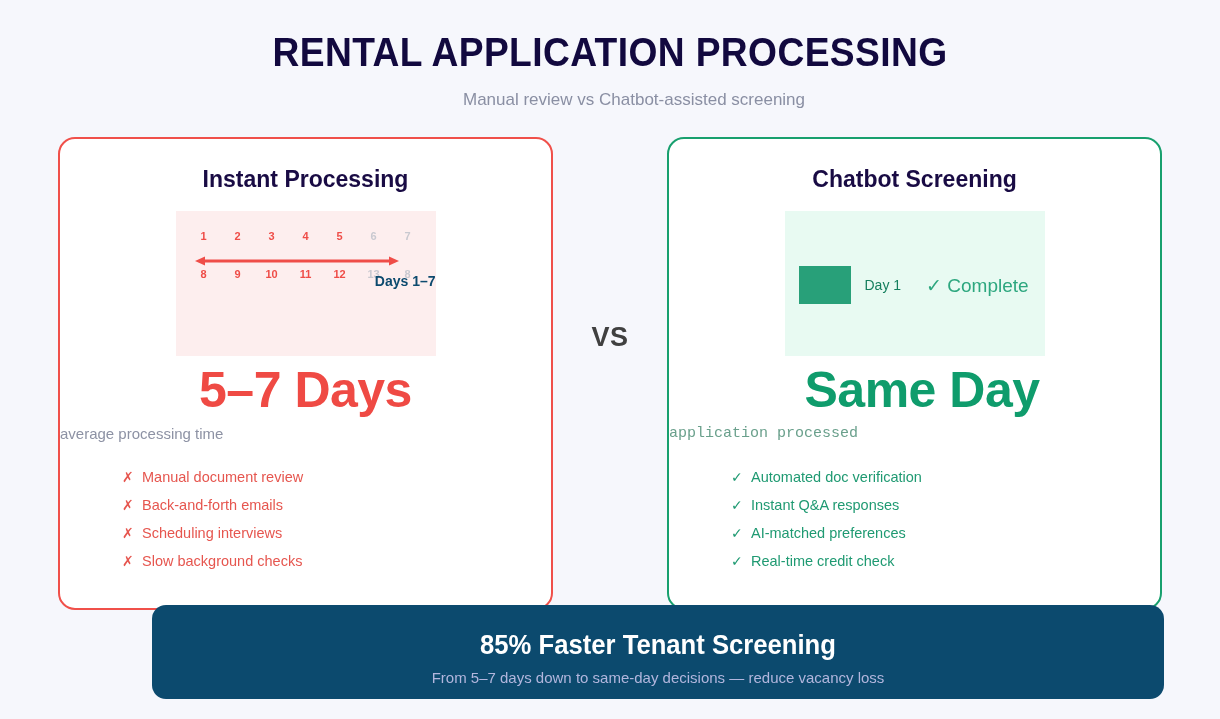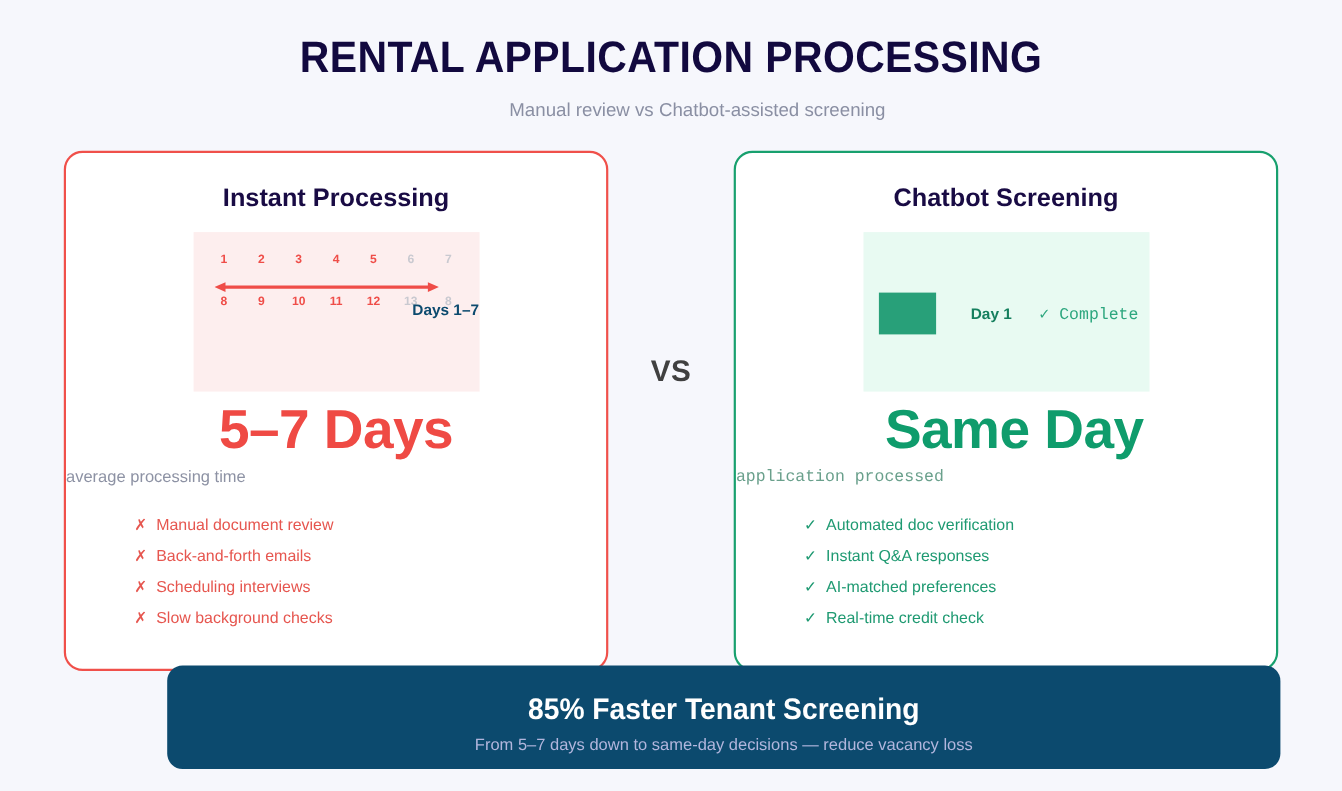--- a/index.html
+++ b/index.html
@@ -126,30 +126,29 @@
     left: 14px;
     display: flex;
     align-items: center;
   }
   .day-block {
     width: 52px;
     height: 38px;
     background: #28a079;
   }
   .day-label {
-    margin-left: 32px;
+    margin-left: 14px;
     font-size: 14px;
-    font-weight: bold;
+    font-weight: normal;
     color: #157f5e;
   }
   .day-status {
     margin-left: 25px;
-    font-size: 15px;
+    font-size: 19px;
     color: #2da77f;
-    font-family: Liberation Mono, monospace;
   }
 
   
   .stat {
     position: absolute;
     top: 222px;
     left: 0;
     width: 100%;
     text-align: center;
     font-size: 50px;

